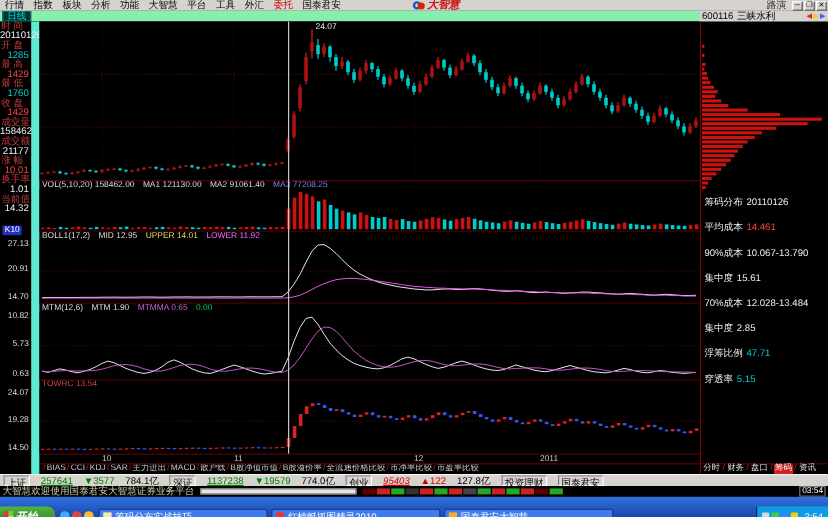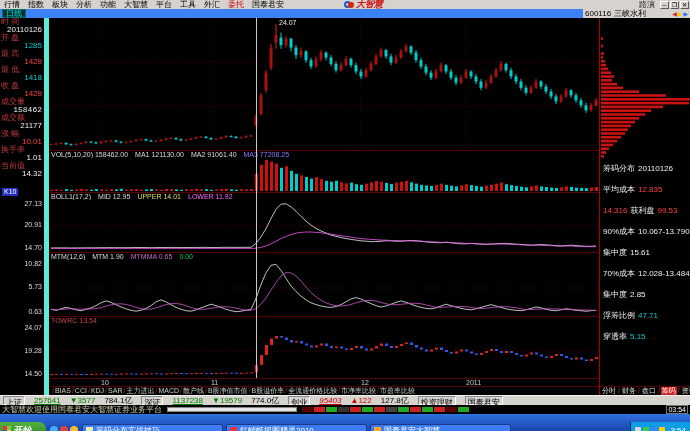--- a/index.html
+++ b/index.html
@@ -12,28 +12,28 @@
   .mitem.accent{color:#cc0000}
   #logo{position:absolute;left:344px;top:0;display:flex;align-items:center;height:9px}
   .logo-c1{width:7px;height:7px;border-radius:50%;border:2px solid #1a55cc;display:inline-block}
   .logo-c2{width:6px;height:6px;border-radius:50%;background:#dd2200;display:inline-block;margin-left:-3px}
   .logo-txt{color:#cc1111;font-weight:bold;font-style:italic;font-size:9px;margin-left:2px;white-space:nowrap}
   #win-right{margin-left:auto;display:flex;align-items:center;gap:2px;padding-right:1px}
   #roadshow{font-size:8px;color:#222;margin-right:3px}
   .wbtn{width:9px;height:8px;font-size:6px;line-height:7px;text-align:center;background:#d6d3ce;border:1px solid;border-color:#fff #5a5a5a #5a5a5a #fff;color:#000}
 
   
-  #row2{height:9px;background:#3b82f6;display:flex;align-items:center;font-size:8px;line-height:8px}
+  #row2{height:9px;background:#86efac;display:flex;align-items:center;font-size:8px;line-height:8px}
   #period-tab{margin-left:2px;color:#00dddd;background:#00312f;border:1px solid #007070;padding:0 3px;height:9px;line-height:7px}
   #row2-right{margin-left:auto;width:107px;height:9px;display:flex;align-items:center;gap:3px;background:#d6d3ce;color:#000;padding:0 2px}
   .r2arrows{margin-left:auto;display:flex;gap:1px;font-size:6px;line-height:8px}
 
   
   #main{display:flex;height:377px}
-  #sidebar{width:49px;background:#000;border-right:5px solid #5eead4;position:relative;flex:none}
+  #sidebar{width:33px;background:#000;border-right:7px solid #5eead4;position:relative;flex:none}
   .srow{height:16px}
   .slab{font-size:8px;line-height:8px;color:#c03a3a;padding-left:1px;white-space:nowrap}
   .sval{font-size:8px;line-height:8px;text-align:right;padding-right:2px;white-space:nowrap}
   #k-badge{position:absolute;left:2px;top:170px;background:#2230c0;color:#fff;font-size:7px;line-height:8px;padding:0 2px}
   .axlab{position:absolute;right:2px;font-size:7px;line-height:8px;color:#ddd;white-space:nowrap}
 
   #chartcol{width:550px;flex:none;position:relative;background:#000}
   .panel{position:relative;background:#000}
   #p1{height:132px}
   #p2{height:34px}
@@ -143,29 +143,29 @@
           <div class="srow">
             <div class="slab">开 盘</div>
             <div class="sval" style="color: rgb(0, 204, 204);">1285</div>
           </div>
           <div class="srow">
             <div class="slab">最 高</div>
             <div class="sval" style="color: rgb(255, 64, 64);">1429</div>
           </div>
           <div class="srow">
             <div class="slab">最 低</div>
-            <div class="sval" style="color: rgb(0, 204, 204);">1418</div>
+            <div class="sval" style="color: rgb(0, 204, 204);">1760</div>
           </div>
           <div class="srow">
             <div class="slab">收 盘</div>
             <div class="sval" style="color: rgb(255, 64, 64);">1429</div>
           </div>
           <div class="srow">
             <div class="slab">成交量</div>
-            <div class="sval" style="color: rgb(238, 238, 238); font-family: Liberation Mono, monospace;">158462</div>
+            <div class="sval" style="color: rgb(238, 238, 238);">158462</div>
           </div>
           <div class="srow">
             <div class="slab">成交额</div>
             <div class="sval" style="color: rgb(238, 238, 238);">21177</div>
           </div>
           <div class="srow">
             <div class="slab">涨 幅</div>
             <div class="sval" style="color: rgb(255, 64, 64);">10.01</div>
           </div>
           <div class="srow">
@@ -748,22 +748,21 @@
           <rect x="1" y="114.2" width="24.0" height="2.6" fill="#cc1111"></rect>
           <rect x="1" y="118.0" width="20.0" height="2.6" fill="#cc1111"></rect>
           <rect x="1" y="121.8" width="16.0" height="2.6" fill="#cc1111"></rect>
           <rect x="1" y="125.6" width="12.0" height="2.6" fill="#cc1111"></rect>
           <rect x="1" y="129.4" width="8.0" height="2.6" fill="#cc1111"></rect>
           <rect x="1" y="133.2" width="5.0" height="2.6" fill="#cc1111"></rect>
           <rect x="1" y="137.0" width="3.0" height="2.6" fill="#cc1111"></rect>
         </svg>
       <div id="r-rows">
           <div class="rrow"><span style="color: rgb(238, 238, 238);">筹码分布</span><span style="color: rgb(238, 238, 238);">20110126</span></div>
-          <div class="rrow"><span style="color: rgb(238, 238, 238);">平均成本</span><span style="color: rgb(255, 64, 64);">12.835</span></div>
-          <div class="rrow"><span style="color: rgb(255, 64, 64);">14.316</span><span style="color: rgb(238, 238, 238);">获利盘</span><span style="color: rgb(255, 64, 64);">99.53</span></div>
+          <div class="rrow"><span style="color: rgb(238, 238, 238);">平均成本</span><span style="color: rgb(255, 64, 64);">14.461</span></div>
           <div class="rrow"><span style="color: rgb(238, 238, 238);">90%成本</span><span style="color: rgb(238, 238, 238);">10.067-13.790</span></div>
           <div class="rrow"><span style="color: rgb(238, 238, 238);">集中度</span><span style="color: rgb(238, 238, 238);">15.61</span></div>
           <div class="rrow"><span style="color: rgb(238, 238, 238);">70%成本</span><span style="color: rgb(238, 238, 238);">12.028-13.484</span></div>
           <div class="rrow"><span style="color: rgb(238, 238, 238);">集中度</span><span style="color: rgb(238, 238, 238);">2.85</span></div>
           <div class="rrow"><span style="color: rgb(238, 238, 238);">浮筹比例</span><span style="color: rgb(0, 204, 204);">47.71</span></div>
           <div class="rrow"><span style="color: rgb(238, 238, 238);">穿透率</span><span style="color: rgb(0, 204, 204);">5.15</span></div>
         </div>
       <div id="r-tabs">
           <span class="rtab">分时</span>
           <span class="sep">/</span>

